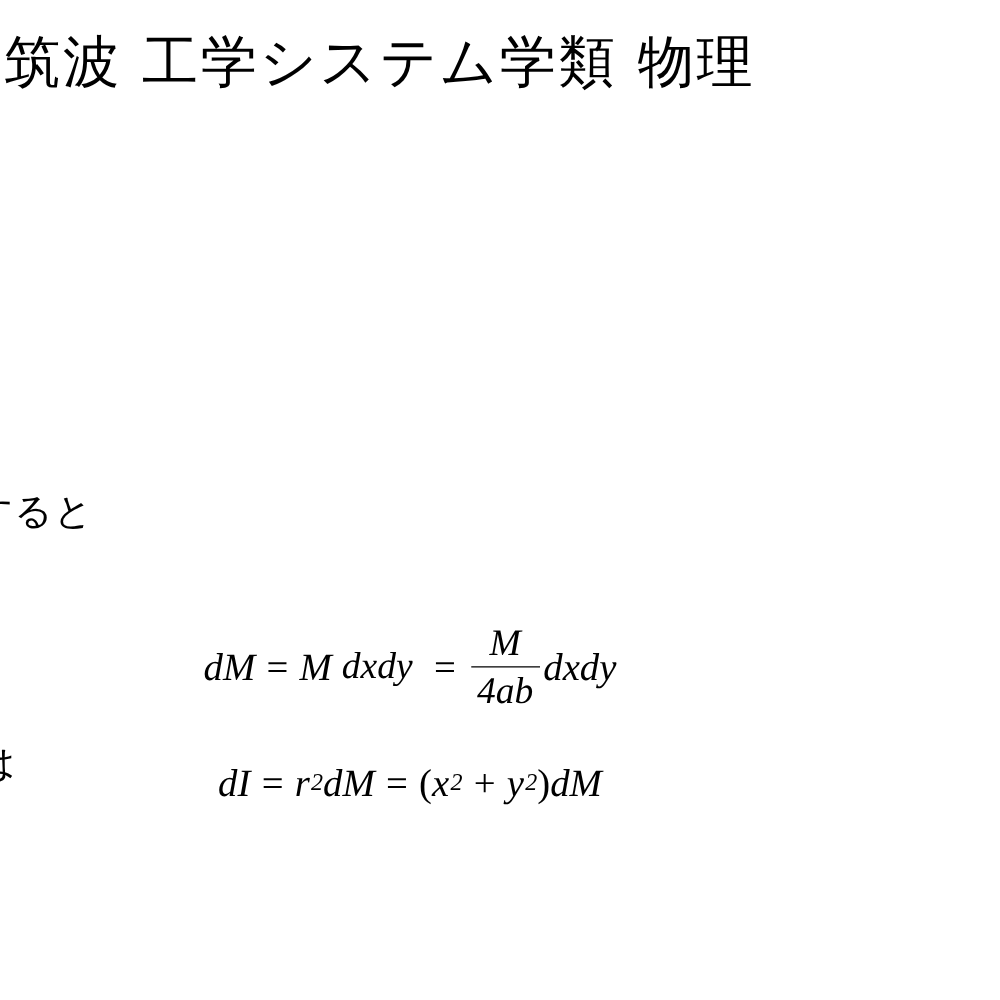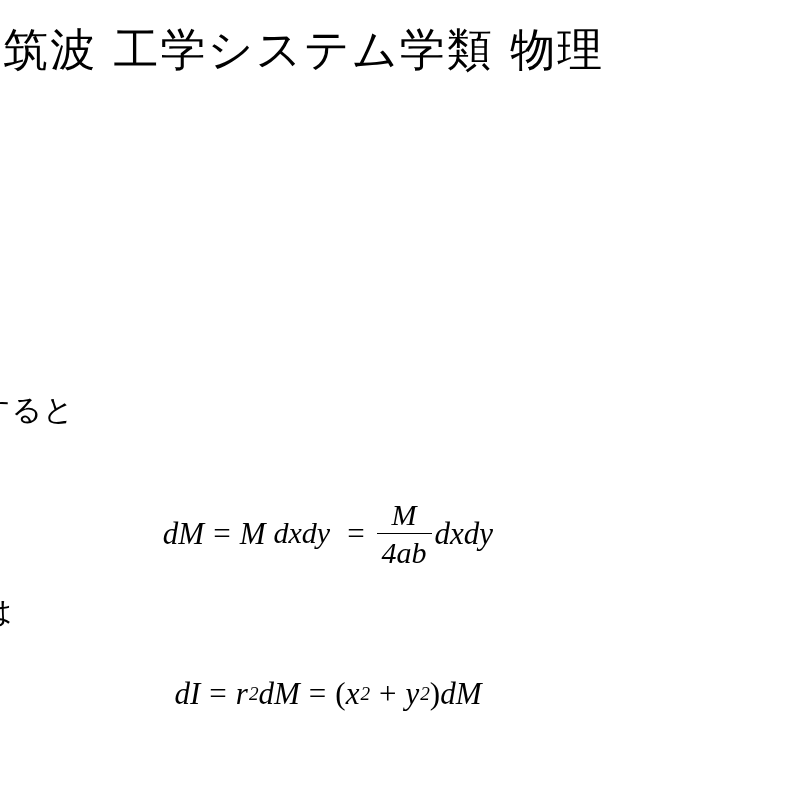--- a/index.html
+++ b/index.html
@@ -65,21 +65,21 @@
   .math-block {
     position: absolute;
     width: 656px;
     text-align: center;
     font-family: "Liberation Serif", "DejaVu Serif", serif;
     font-style: italic;
     font-size: 31px;
     color: #000000;
   }
   .math-1 { top: 498px; }
-  .math-2 { top: 676px; }
+  .math-2 { top: 609px; }
 
   .mrow {
     display: inline-flex;
     align-items: center;
     justify-content: center;
     gap: 0;
   }
 
   .mi { font-style: italic; }
   .mo {

